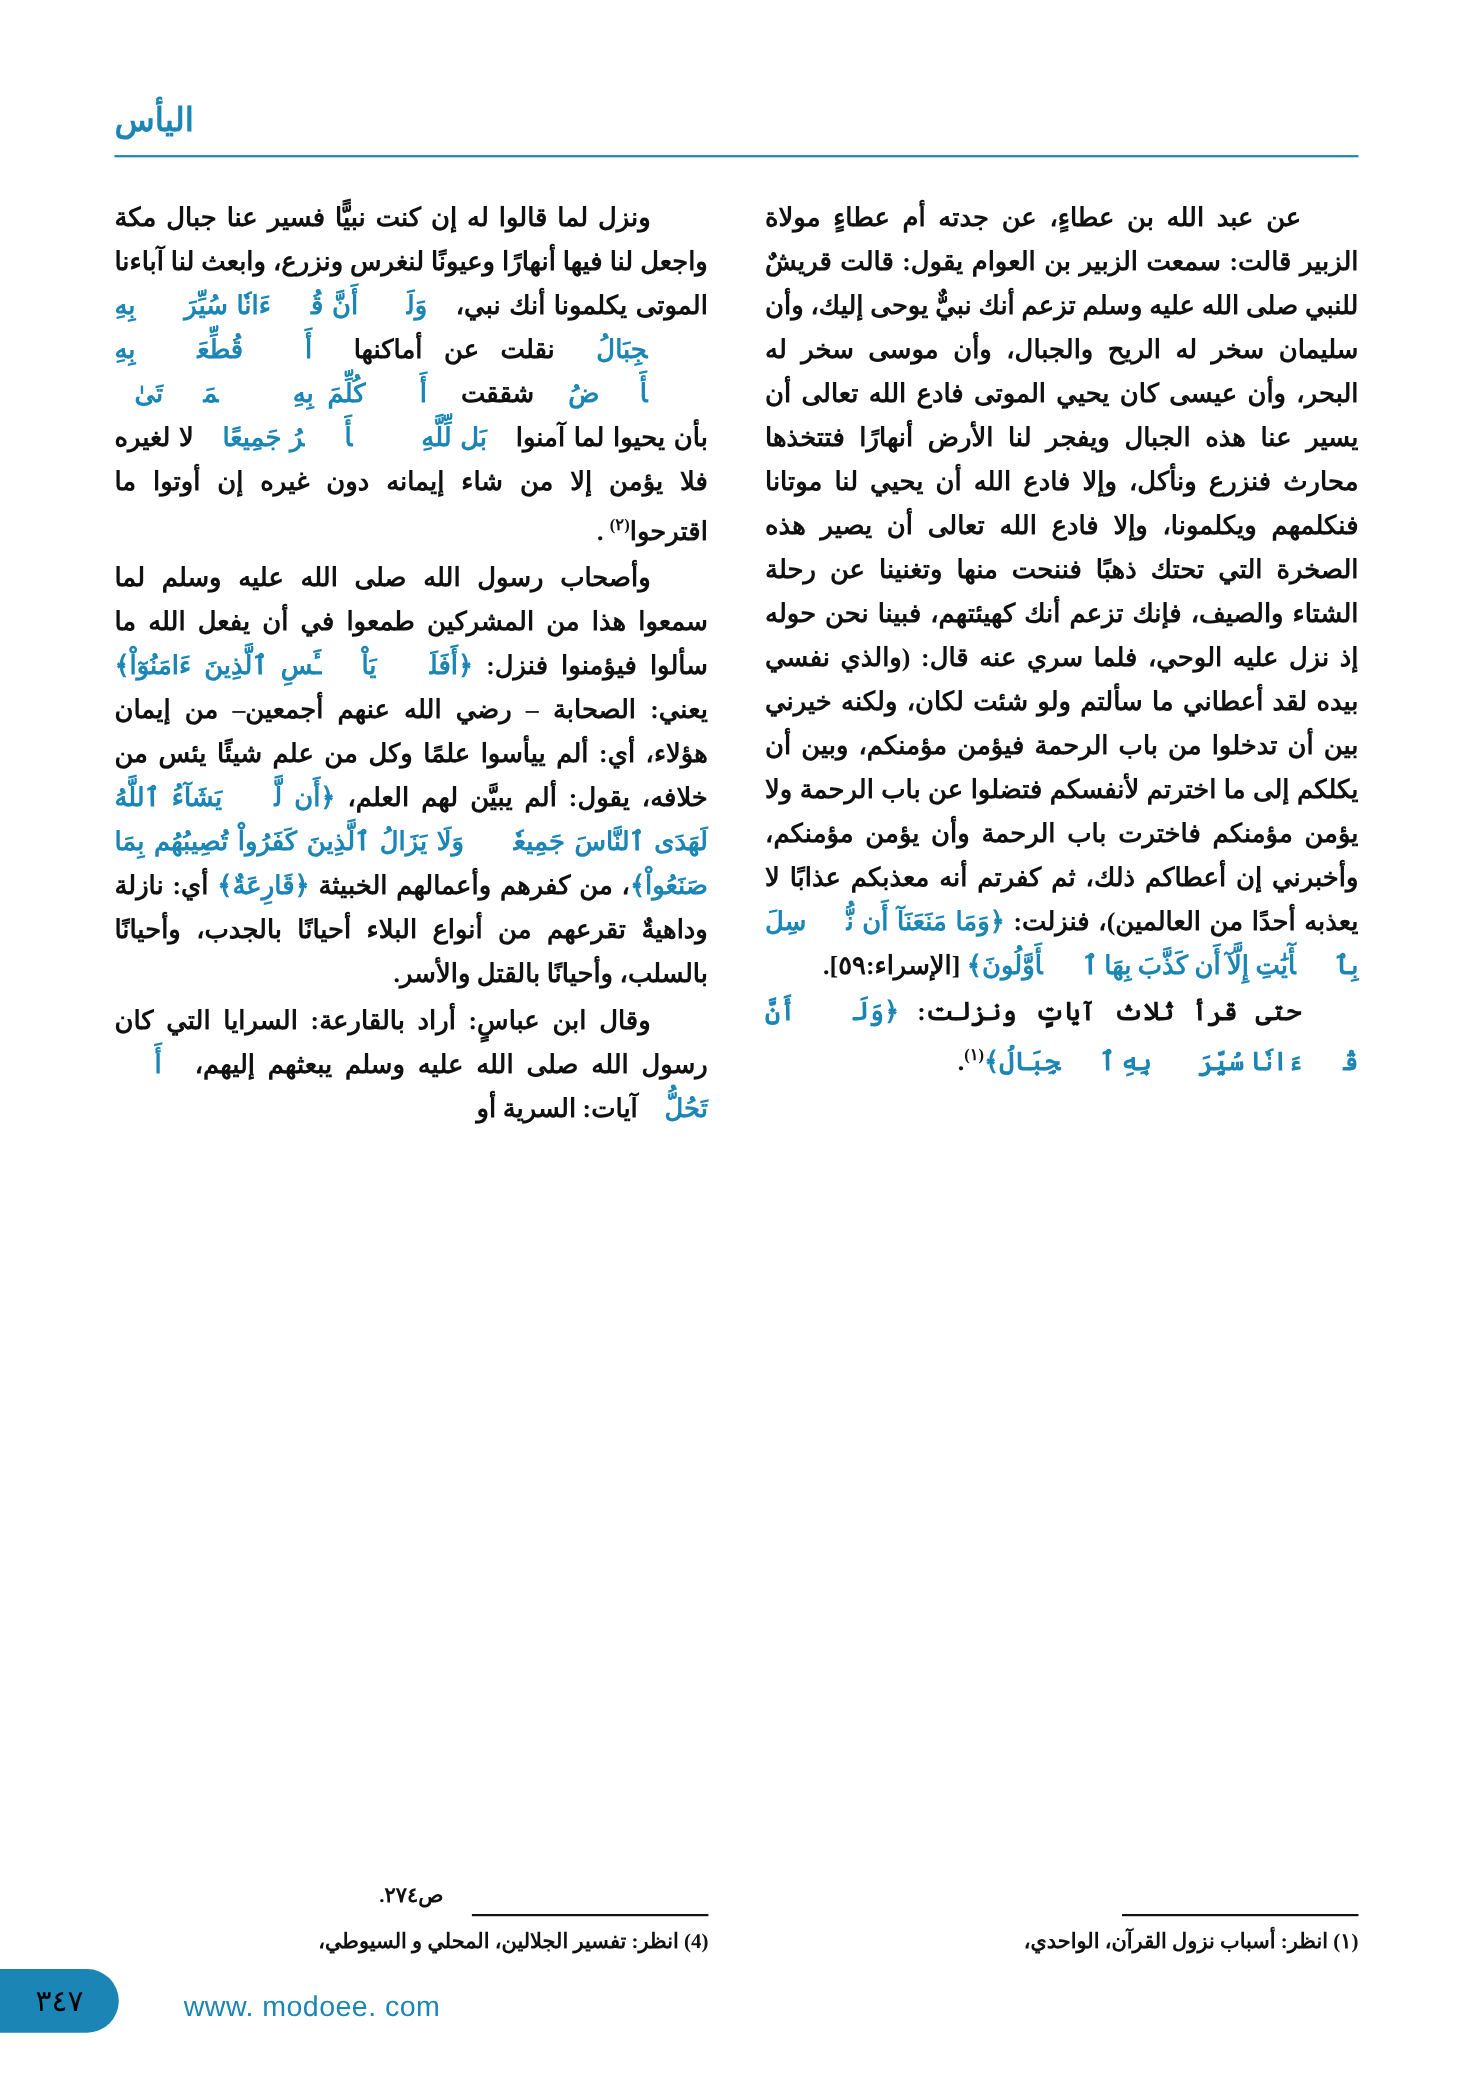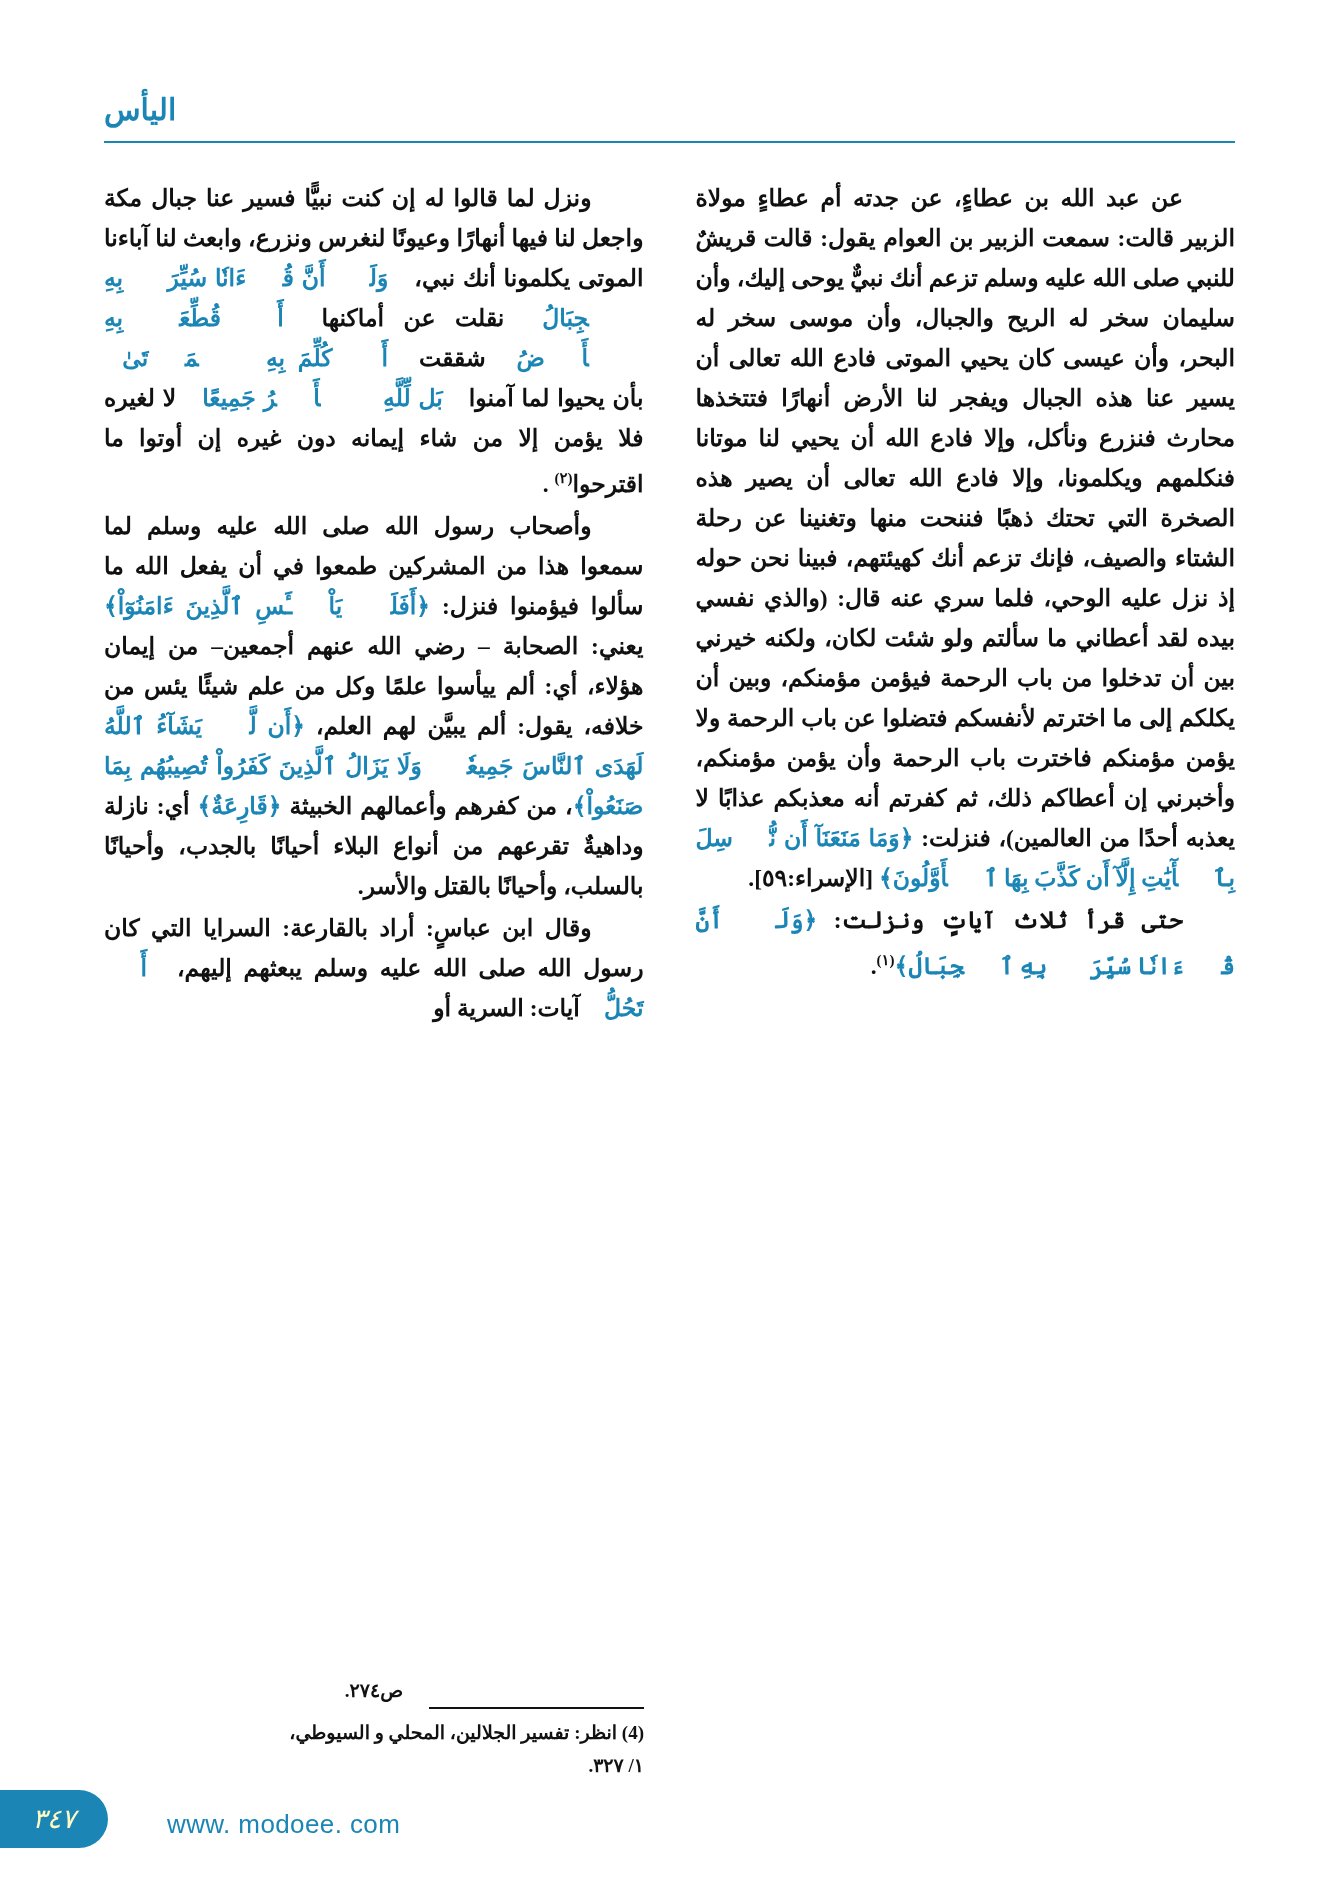--- a/index.html
+++ b/index.html
@@ -125,27 +125,26 @@
   }
   .page-num-badge {
     position: absolute;
     left: 0;
     bottom: 0;
     width: 108px;
     height: 58px;
     background: #1b86b5;
     border-top-right-radius: 29px;
     border-bottom-right-radius: 29px;
-    color: #fef9c3;
+    color: #000000;
     font-size: 27px;
     display: flex;
     align-items: center;
     justify-content: center;
     font-family: "Liberation Serif", serif;
-    font-style: italic;
   }
   .site-url {
     position: absolute;
     left: 148px;
     bottom: 8px;
     font-size: 26px;
     color: #1b86b5;
     font-family: "Liberation Sans", sans-serif;
     letter-spacing: 0.4px;
     margin-left: 19px;
@@ -170,26 +169,31 @@
 
     <div class="col" id="col-left">
         <p class="indent"><span class="src">ونزل لما قالوا له إن كنت نبيًّا فسير عنا جبال مكة واجعل لنا فيها أنهارًا وعيونًا لنغرس ونزرع، وابعث لنا آباءنا الموتى يكلمونا أنك نبي، </span><span class="quran">﴿وَلَوۡ أَنَّ قُرۡءَانٗا سُيِّرَتۡ بِهِ ٱلۡجِبَالُ﴾</span><span class="src"> نقلت عن أماكنها </span><span class="quran">﴿أَوۡ قُطِّعَتۡ بِهِ ٱلۡأَرۡضُ﴾</span><span class="src"> شققت </span><span class="quran">﴿أَوۡ كُلِّمَ بِهِ ٱلۡمَوۡتَىٰ﴾</span><span class="src"> بأن يحيوا لما آمنوا </span><span class="quran">﴿بَل لِّلَّهِ ٱلۡأَمۡرُ جَمِيعًا﴾</span><span class="src"> لا لغيره فلا يؤمن إلا من شاء إيمانه دون غيره إن أوتوا ما اقترحوا</span><span class="sup">(٢)</span><span class="src"> .</span></p>
         <p class="indent"><span class="src">وأصحاب رسول الله صلى الله عليه وسلم لما سمعوا هذا من المشركين طمعوا في أن يفعل الله ما سألوا فيؤمنوا فنزل: </span><span class="quran">﴿أَفَلَمۡ يَاْيۡـَٔسِ ٱلَّذِينَ ءَامَنُوٓاْ﴾</span><span class="src"> يعني: الصحابة – رضي الله عنهم أجمعين– من إيمان هؤلاء، أي: ألم ييأسوا علمًا وكل من علم شيئًا يئس من خلافه، يقول: ألم يبيَّن لهم العلم، </span><span class="quran">﴿أَن لَّوۡ يَشَآءُ ٱللَّهُ لَهَدَى ٱلنَّاسَ جَمِيعٗاۗ وَلَا يَزَالُ ٱلَّذِينَ كَفَرُواْ تُصِيبُهُم بِمَا صَنَعُواْ﴾</span><span class="src">، من كفرهم وأعمالهم الخبيثة </span><span class="quran">﴿قَارِعَةٌ﴾</span><span class="src"> أي: نازلة وداهيةٌ تقرعهم من أنواع البلاء أحيانًا بالجدب، وأحيانًا بالسلب، وأحيانًا بالقتل والأسر.</span></p>
         <p class="indent"><span class="src">وقال ابن عباسٍ: أراد بالقارعة: السرايا التي كان رسول الله صلى الله عليه وسلم يبعثهم إليهم، </span><span class="quran">﴿أَوۡ تَحُلُّ﴾</span><span class="src"> آيات: السرية أو</span></p>
       </div>
 
   </div>
 
   <div class="footnotes">
+    <div class="fn-col fn-right">
+      <div class="fn-rule"></div>
+      <div id="fn-right-body">
+          <div class="fn-line">(١) انظر: أسباب نزول القرآن، الواحدي،</div>
+        </div>
+    </div>
     <div class="fn-col fn-left">
       <div id="fn-left-body">
           <div class="fn-line fn-center">ص٢٧٤.</div>
           <div class="fn-rule left-rule"></div>
           <div class="fn-line">(4) انظر: تفسير الجلالين، المحلي و السيوطي،</div>
-          <div class="fn-line">١/ ٣٢٧.</div>
         </div>
     </div>
   </div>
 
   <div class="footer">
     <div class="page-num-badge">٣٤٧</div>
     <div class="site-url">www. modoee. com</div>
   </div>
 
 </div>

